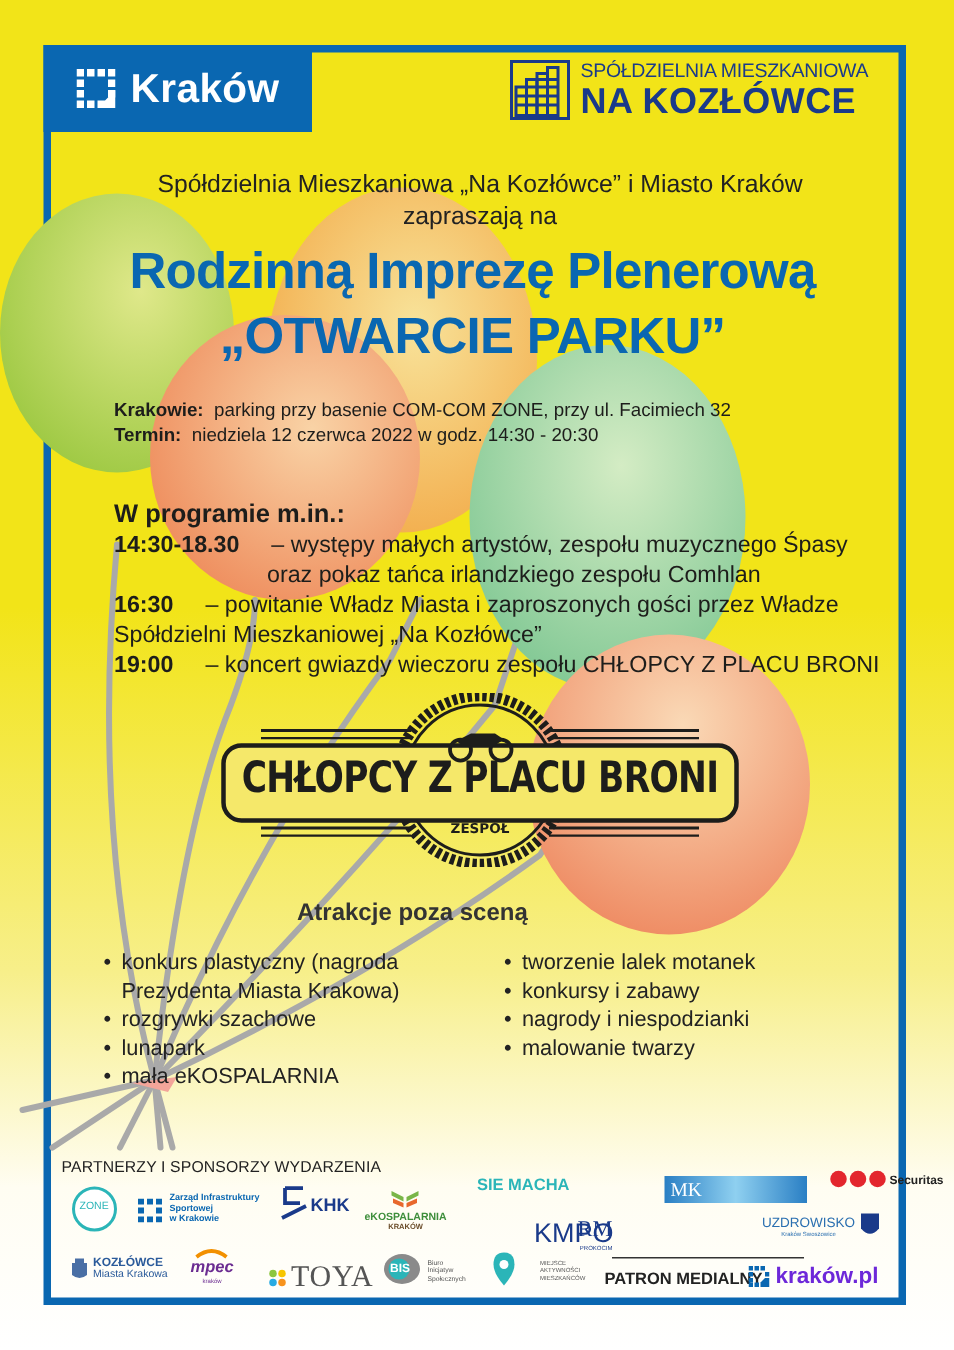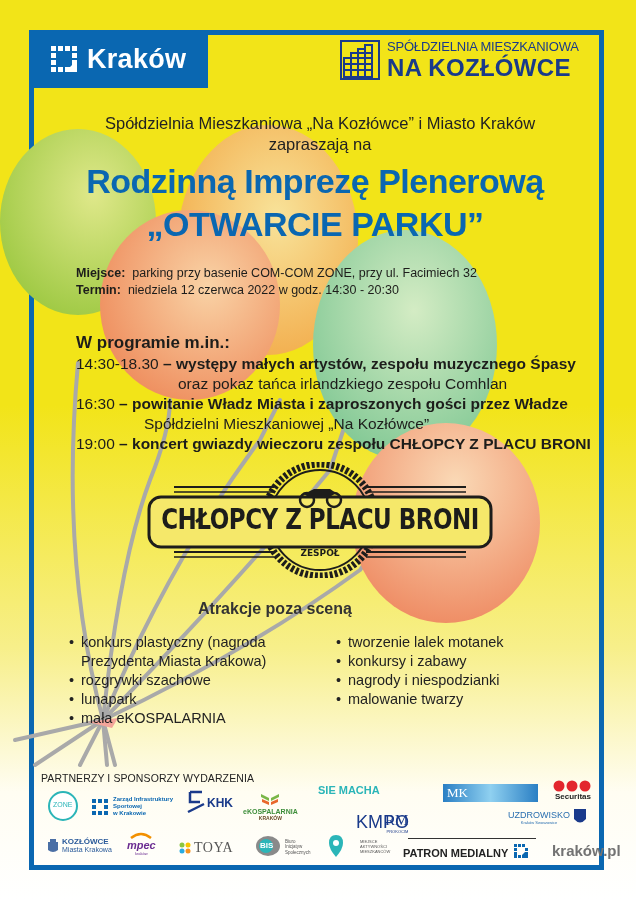--- a/index.html
+++ b/index.html
@@ -24,38 +24,38 @@
   .logo-coop .coop-text { margin-left: 7px; line-height: 1; }
   .logo-coop .line1 { color: #1a3a8a; font-size: 13px; letter-spacing: -0.2px; }
   .logo-coop .line2 { color: #1a3a8a; font-size: 24px; font-weight: bold; margin-top: 3px; letter-spacing: 0.3px; }
   .intro { position: absolute; top: 113px; left: 60px; width: 520px; text-align: center; font-size: 16.5px; line-height: 21px; color: #222; }
   .title { position: absolute; top: 160px; left: 40px; width: 550px; text-align: center; color: #0a67b1; font-weight: bold; font-size: 34px; line-height: 43px; letter-spacing: -0.5px; }
   .details { position: absolute; top: 265px; left: 76px; font-size: 12.5px; line-height: 17px; }
   .details b { font-weight: bold; }
   .program { position: absolute; top: 333px; left: 76px; font-size: 15.5px; line-height: 20px; font-weight: bold; color: #1d1d1b; }
   .program .head { font-size: 17px; margin-bottom: 1px; }
   .program .row { white-space: nowrap; }
-  .program .t { font-weight: normal; }
-  .program .d { font-weight: bold; }
+  .program .t { font-weight: bold; }
+  .program .d { font-weight: normal; margin-left: 17px; }
   .program .cont { padding-left: 102px; font-weight: normal; }
-  .program .cont2 { padding-left: 68px; font-weight: normal; }
+  .program .cont2 { font-weight: normal; }
   .band { position: absolute; left: 144px; top: 462px; width: 352px; height: 116px; }
   .band-name { position: absolute; left: 0; top: 44px; width: 352px; text-align: center; font-family: "DejaVu Sans", sans-serif; font-weight: bold; font-size: 23px; letter-spacing: -0.5px; color: #1d1d1b; transform: scaleY(1.25); }
   .band-sub { position: absolute; left: 0; top: 86px; width: 352px; text-align: center; font-family: "DejaVu Sans", sans-serif; font-weight: bold; font-size: 9px; color: #1d1d1b; }
   .attr-head { position: absolute; top: 600px; left: 198px; font-size: 16px; font-weight: bold; color: #333; }
   .attr-col { position: absolute; top: 633px; font-size: 14.5px; line-height: 19px; color: #222; list-style: none; }
   .attr-col li { padding-left: 12px; position: relative; }
   .attr-col li::before { content: "•"; position: absolute; left: 0; }
   .attr-col.left { left: 69px; }
   .attr-col.right { left: 336px; }
   .partners-head { position: absolute; top: 772px; left: 41px; font-size: 10.5px; font-weight: normal; color: #222; letter-spacing: 0.1px; }
   .plogo { position: absolute; display: flex; align-items: center; font-size: 8px; color: #333; }
   .media-line { position: absolute; left: 408px; top: 838px; width: 128px; height: 1px; background: #333; }
   .patron { position: absolute; left: 403px; top: 847px; font-size: 11px; font-weight: bold; color: #222; }
-  .krakowpl { position: absolute; left: 514px; top: 842px; display: flex; align-items: center; color: #737373; font-weight: bold; font-size: 15px; gap: 20px; }
+  .krakowpl { position: absolute; left: 499px; top: 842px; display: flex; align-items: center; color: #6d28d9; font-weight: bold; font-size: 15px; }
 </style>
 </head>
 <body>
 
 <div class="frame"></div>
 
 <svg class="balloons" viewBox="0 0 636 900" xmlns="http://www.w3.org/2000/svg">
   <defs>
     <radialGradient id="gGreen" cx="0.6" cy="0.35" r="0.7">
         <stop offset="0" stop-color="#dfe88a"></stop>
@@ -141,21 +141,21 @@
   <div>Spółdzielnia Mieszkaniowa „Na Kozłówce” i Miasto Kraków</div>
   <div>zapraszają na</div>
 </div>
 
 <div class="title">
   <div>Rodzinną Imprezę Plenerową</div>
   <div>„OTWARCIE PARKU”</div>
 </div>
 
 <div class="details">
-  <div><b>Miejsce:</b>&nbsp; <span>parking przy basenie COM-COM ZONE, przy ul. Facimiech 32</span></div>
+  <div><b>Krakowie:</b>&nbsp; <span>parking przy basenie COM-COM ZONE, przy ul. Facimiech 32</span></div>
   <div><b>Termin:</b>&nbsp; <span>niedziela 12 czerwca 2022 w godz. 14:30 - 20:30</span></div>
 </div>
 
 <div class="program">
   <div class="head">W programie m.in.:</div>
   <div class="row"><span class="t">14:30-18.30</span><span class="d"> – występy małych artystów, zespołu muzycznego Śpasy</span></div>
   <div class="row cont">oraz pokaz tańca irlandzkiego zespołu Comhlan</div>
   <div class="row"><span class="t">16:30</span><span class="d"> – powitanie Władz Miasta i zaproszonych gości przez Władze</span></div>
   <div class="row cont2">Spółdzielni Mieszkaniowej „Na Kozłówce”</div>
   <div class="row"><span class="t">19:00</span><span class="d"> – koncert gwiazdy wieczoru zespołu CHŁOPCY Z PLACU BRONI</span></div>
@@ -249,21 +249,21 @@
   <span>SIE</span>
   <span style="padding-left:3px">MA</span>
   <span>CHA</span>
 </div>
 <div class="plogo" style="left:356px;top:780px;color:#1a3a8a;font-weight:normal;font-size:18px;margin-top:32px;">
   <span>KMPO</span>
 </div>
 <div class="plogo" style="left:443px;top:784px;width:95px;height:18px;background:linear-gradient(90deg,#2a7fc4,#8fd0f0,#2a7fc4);justify-content:flex-start;padding-left:4px;">
   <span style="color:#fff;font-family:'Liberation Serif',serif;font-size:13px;">MK</span>
 </div>
-<div class="plogo" style="left:553px;top:780px;flex-direction:column;">
+<div class="plogo" style="left:553px;top:780px;flex-direction:row;">
   <svg width="40" height="12" viewBox="0 0 40 12">
       <g fill="#e3262d">
         <circle cx="6" cy="6" r="5.5"></circle>
         <circle cx="19" cy="6" r="5.5"></circle>
         <circle cx="32" cy="6" r="5.5"></circle>
       </g>
     </svg>
   <span style="font-weight:bold;font-size:8px;color:#222;">Securitas</span>
 </div>
 
@@ -300,21 +300,21 @@
   <span style="color:#6b2c91;font-weight:bold;font-style:italic;font-size:11px;line-height:11px;">mpec</span>
   <span style="color:#6b2c91;font-size:4px;">kraków</span>
 </div>
 <div class="plogo" style="left:179px;top:840px;">
   <svg width="12" height="12" viewBox="0 0 12 12">
       <circle cx="3" cy="3" r="2.5" fill="#8cc63f"></circle>
       <circle cx="9" cy="3" r="2.5" fill="#f7c600"></circle>
       <circle cx="3" cy="9" r="2.5" fill="#29abe2"></circle>
       <circle cx="9" cy="9" r="2.5" fill="#f7931e"></circle>
     </svg>
-  <span style="margin-left:3px;font-family:'Liberation Serif',serif;font-size:14px;color:#555;letter-spacing:0.5px;">TOYA</span>
+  <span style="margin-left:3px;font-family:'Liberation Serif',serif;font-size:20px;color:#555;letter-spacing:0.5px;">TOYA</span>
 </div>
 <div class="plogo" style="left:255px;top:835px;">
   <svg width="26" height="24" viewBox="0 0 26 24">
       <ellipse cx="13" cy="11" rx="12" ry="10" fill="#8a8a8a"></ellipse>
       <ellipse cx="11" cy="11" rx="7" ry="7" fill="#2bb5b8"></ellipse>
     </svg>
   <span style="position:absolute;left:5px;top:6px;color:#fff;font-size:8px;font-weight:bold;">BIS</span>
   <div style="margin-left:4px;font-size:4.5px;line-height:5.5px;color:#555;">
     <div>Biuro</div>
     <div>Inicjatyw</div>

